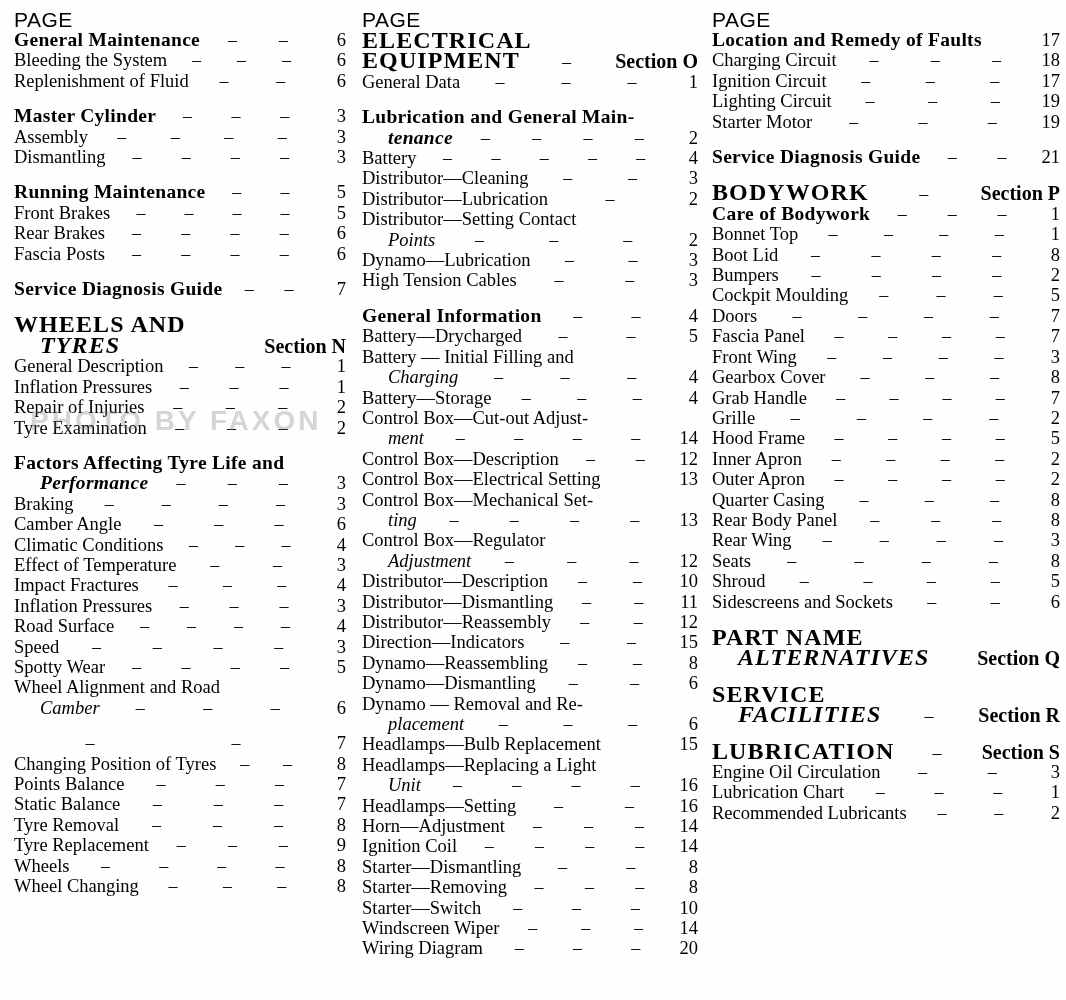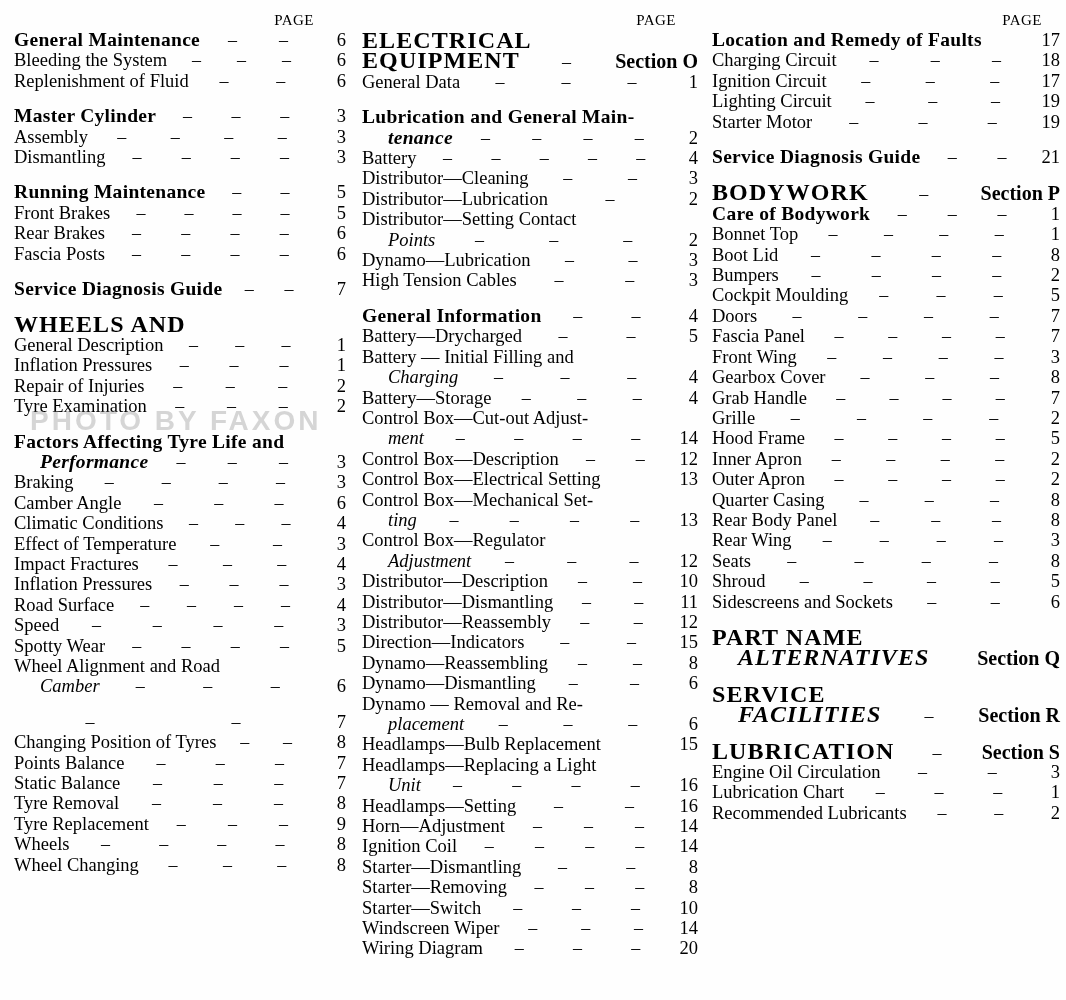--- a/index.html
+++ b/index.html
@@ -30,24 +30,23 @@
   }
   .col {
     box-sizing: border-box;
     padding: 0 6px;
   }
   .col-1 { width: 352px; padding-left: 14px; }
   .col-2 { width: 352px; padding-left: 10px; }
   .col-3 { width: 362px; padding-left: 8px; }
 
   .page-head {
-    text-align: right;
-    font-size: 15px;
+    font-size: 21px;
     letter-spacing: 0.5px;
-    font-family: Liberation Serif, serif;
+    font-family: Liberation Sans, sans-serif;
     padding-right: 32px;
     height: 20px;
     line-height: 20px;
   }
   .col-2 .page-head { padding-right: 22px; }
   .col-3 .page-head { padding-right: 18px; }
 
   .entry {
     display: flex;
     align-items: baseline;
@@ -230,20 +229,25 @@
             <span>–</span>
           </span>
           <span class="pg">7</span>
         </div>
         <div class="gap"></div>
         <div class="entry bigheading bold">
           <span class="label">WHEELS AND</span>
           <span class="leaders"></span>
           <span class="pg"></span>
         </div>
+        <div class="entry bigheading bold section big">
+          <span class="label cont">TYRES</span>
+          <span class="leaders"></span>
+          <span class="pg">Section N</span>
+        </div>
         <div class="entry">
           <span class="label">General Description</span>
           <span class="leaders">
             <span>–</span>
             <span>–</span>
             <span>–</span>
           </span>
           <span class="pg">1</span>
         </div>
         <div class="entry">

